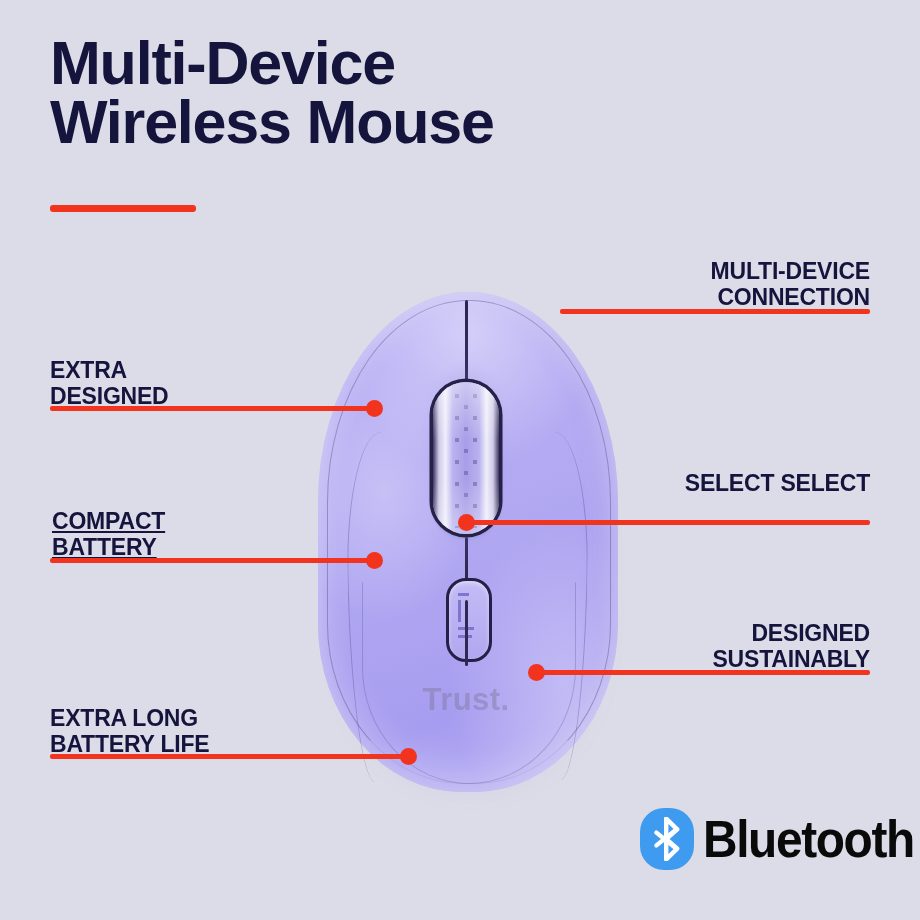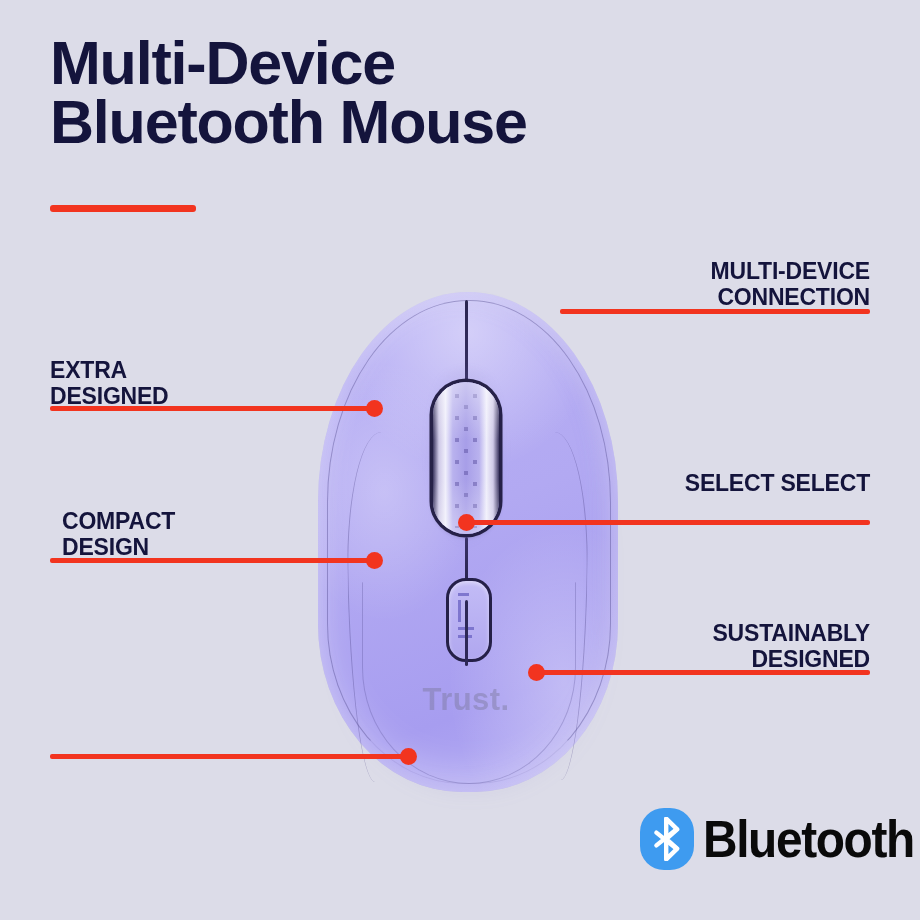--- a/index.html
+++ b/index.html
@@ -168,21 +168,21 @@
     transform:scaleX(.92);transform-origin:left center;
   }
 </style>
 </head>
 <body>
 
 <div id="stage">
 
   <div class="title">
     <span class="l1">Multi-Device</span>
-    <span class="l2">Bluetooth Mouse</span>
+    <span class="l2">Wireless Mouse</span>
   </div>
   <div class="title-rule"></div>
 
   <div class="mouse-wrap">
     <div class="mouse-shadow"></div>
     <div class="mouse-body"></div>
     <div class="mouse-rim"></div>
     <div class="seam-l"></div>
     <div class="seam-r"></div>
     <div class="shell-arc"></div>
@@ -209,41 +209,43 @@
   </div>
   <div class="lead" style="left:560px;top:309px;width:310px;"></div>
 
   <div class="callout left" style="left:50px;top:357px;">
     <div>EXTRA</div>
     <div>DESIGNED</div>
   </div>
   <div class="lead" style="left:50px;top:406px;width:326px;"></div>
   <div class="dot" style="left:366px;top:400px;"></div>
 
-  <div class="callout left" style="left:62px;top:508px;">
+  <div class="callout left" style="left:52px;top:508px;text-decoration:underline;">
     <div>COMPACT</div>
-    <div>DESIGN</div>
+    <div>BATTERY</div>
   </div>
   <div class="lead" style="left:50px;top:558px;width:326px;"></div>
   <div class="dot" style="left:366px;top:552px;"></div>
 
   <div class="callout right" style="right:50px;top:470px;">
     <div>SELECT SELECT</div>
   </div>
   <div class="lead" style="left:466px;top:520px;width:404px;"></div>
   <div class="dot" style="left:458px;top:514px;"></div>
 
   <div class="callout right" style="right:50px;top:620px;">
+    <div>DESIGNED</div>
     <div>SUSTAINABLY</div>
-    <div>DESIGNED</div>
   </div>
   <div class="lead" style="left:538px;top:670px;width:332px;"></div>
   <div class="dot" style="left:528px;top:664px;"></div>
 
   <div class="callout left" style="left:50px;top:705px;">
+    <div>EXTRA LONG</div>
+    <div>BATTERY LIFE</div>
   </div>
   <div class="lead" style="left:50px;top:754px;width:360px;"></div>
   <div class="dot" style="left:400px;top:748px;"></div>
 
   <div class="bt">
     <div class="bt-badge">
       <svg width="30" height="44" viewBox="0 0 30 44" aria-hidden="true">
         <path d="M14.2 1.6 L25.2 12.4 L14.2 22.0 L14.2 1.6 Z
                  M14.2 22.0 L25.2 31.6 L14.2 42.4 L14.2 22.0 Z" fill="none" stroke="#ffffff" stroke-width="4.4" stroke-linejoin="round" stroke-linecap="round"></path>
         <path d="M4.4 15.6 L24.6 31.8 M4.4 28.4 L24.6 12.2" stroke="#ffffff" stroke-width="4.4" stroke-linecap="round" fill="none"></path>

